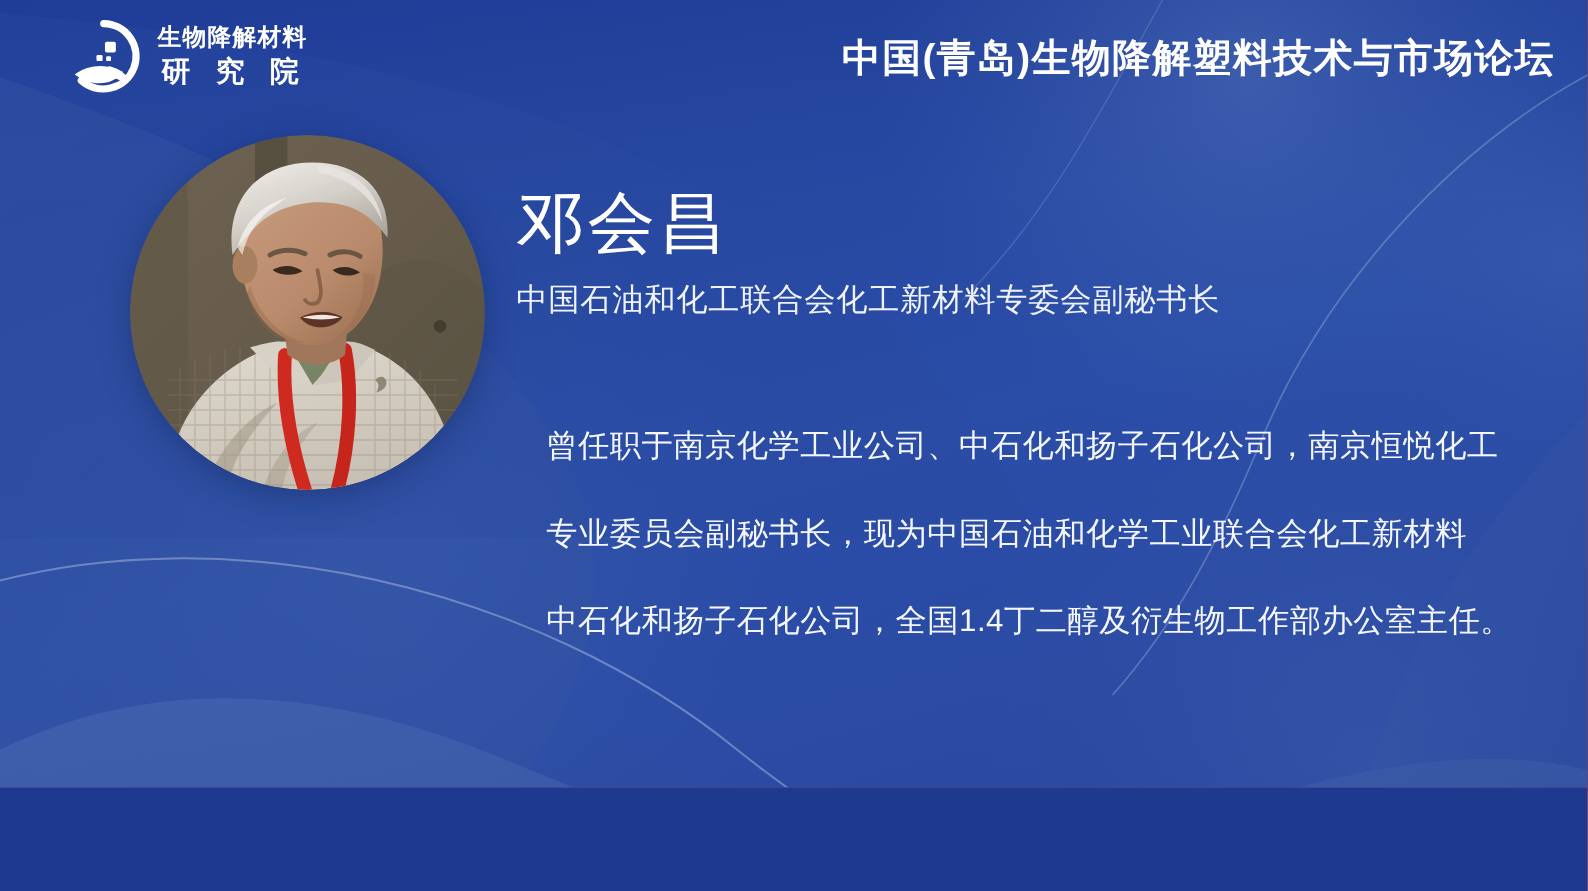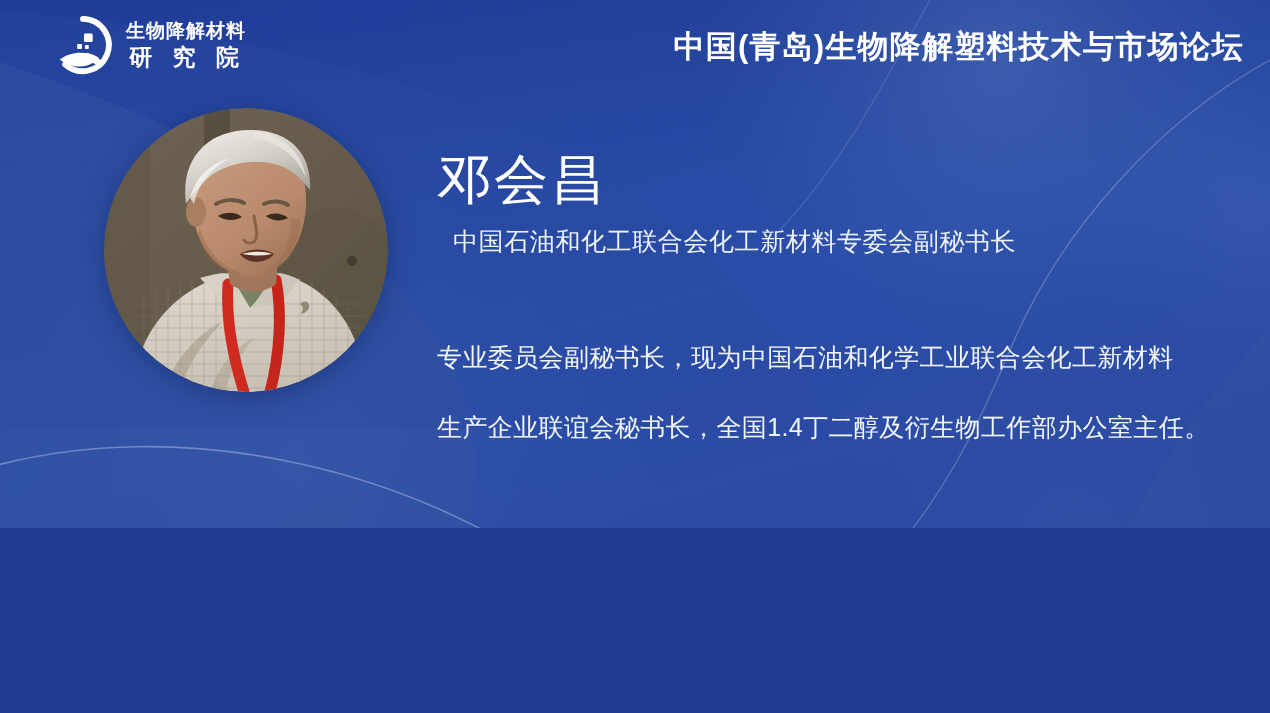--- a/index.html
+++ b/index.html
@@ -2,21 +2,21 @@
 <html><head>
 <meta charset="utf-8">
 <style>
   html,body{margin:0;padding:0;background:#1d3a8f;}
   body{
     font-family:"Liberation Sans","DejaVu Sans",sans-serif;
     -webkit-font-smoothing:antialiased;
   }
   #slide{
     position:relative;
-    width:1270px;height:528px;
+    width:1270px;height:630px;
     overflow:hidden;
     background:#ef4444;
   }
   
   .bg-base{
     position:absolute;inset:0;
     background:
       linear-gradient(165deg,#1e3a96 0%,#26479f 28%,#2a4da8 55%,#2b4ba4 78%,#27459e 100%);
   }
   .bg-svg{position:absolute;inset:0;width:1270px;height:713px;display:block;}
@@ -49,29 +49,29 @@
   
   .portrait{
     position:absolute;left:104px;top:108px;
     width:284px;height:284px;border-radius:50%;
     overflow:hidden;z-index:5;
     box-shadow:0 6px 26px rgba(10,25,70,.35);
   }
   .portrait svg{display:block;width:284px;height:284px;}
   
   .speaker{
-    position:absolute;left:437px;top:150px;width:770px;z-index:6;
+    position:absolute;left:413px;top:150px;width:770px;z-index:6;
   }
   .speaker-name{
     color:#ffffff;font-size:54px;font-weight:normal;
     line-height:1.1;letter-spacing:3px;margin:0 0 14px 0;
   }
   .speaker-title{
     color:#eef2fb;font-size:25px;font-weight:normal;
-    letter-spacing:.6px;margin:16px;
+    letter-spacing:.6px;margin:0;
   }
   .bio{
     position:absolute;left:437px;top:322px;width:780px;z-index:6;
   }
   .bio-line{
     color:#f4f7fd;font-size:25px;line-height:70px;
     letter-spacing:.4px;white-space:nowrap;
   }
 </style>
 </head>
@@ -263,17 +263,18 @@
       </g>
     </svg>
   </div>
 
   <div class="speaker">
     <h1 class="speaker-name">邓会昌</h1>
     <div class="speaker-title">中国石油和化工联合会化工新材料专委会副秘书长</div>
   </div>
 
   <div class="bio">
+    <div class="bio-line">曾任职于南京化学工业公司、中石化和扬子石化公司，南京恒悦化工</div>
     <div class="bio-line">专业委员会副秘书长，现为中国石油和化学工业联合会化工新材料</div>
-    <div class="bio-line">生产企业联谊会秘书长，全国1.4丁二醇及衍生物工作部办公室主任。</div>
+    <div class="bio-line">中石化和扬子石化公司，全国1.4丁二醇及衍生物工作部办公室主任。</div>
   </div>
 
 </div>
 
 </body></html>

